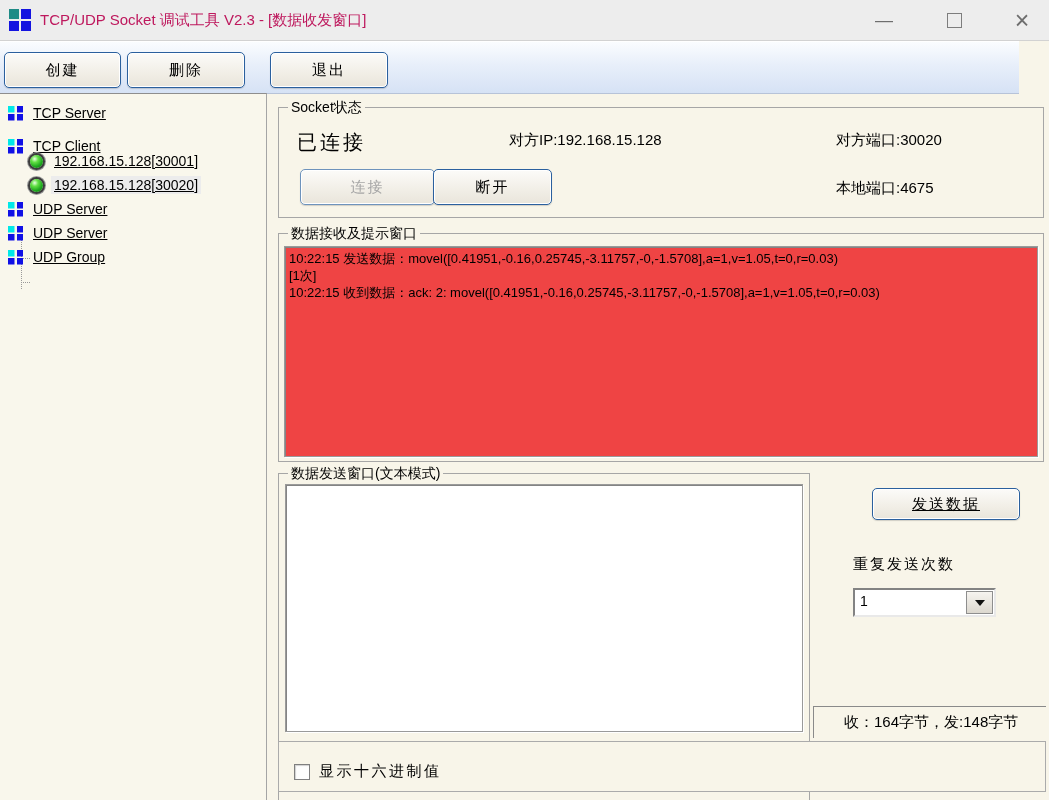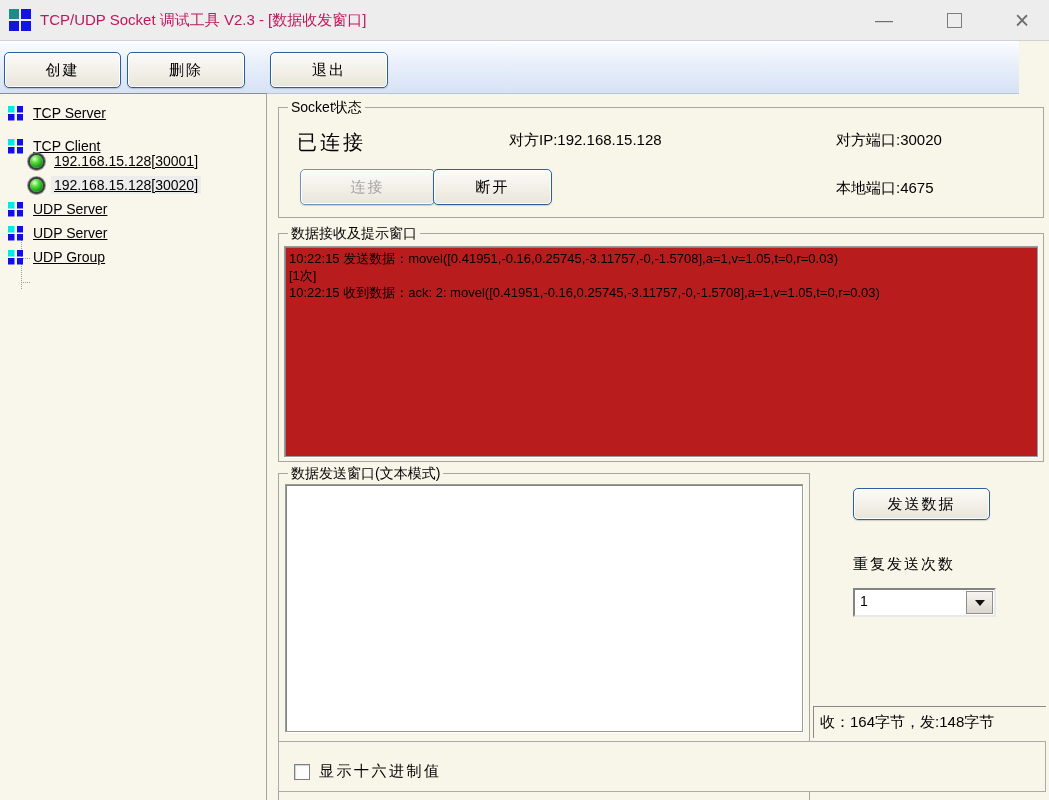--- a/index.html
+++ b/index.html
@@ -71,44 +71,44 @@
   .st-state{position:absolute;left:18px;top:21px;font-size:20px;letter-spacing:3px;}
   .st-peer-ip{position:absolute;left:230px;top:23px;font-size:15px;}
   .st-peer-port{position:absolute;left:557px;top:23px;font-size:15px;}
   .st-local-port{position:absolute;left:557px;top:71px;font-size:15px;}
   .st-connect{position:absolute;left:21px;top:61px;width:135px;height:36px;}
   .st-connect.disabled{color:#A6A6A6;border-color:#6E93BC;letter-spacing:2px;}
   .st-disconnect{position:absolute;left:154px;top:61px;width:119px;height:36px;}
 
   
   .gb-receive{left:278px;top:233px;width:766px;height:229px;}
-  .recv-area{position:absolute;left:5px;top:12px;width:754px;height:211px;background:#b91c1c;
+  .recv-area{position:absolute;left:5px;top:12px;width:754px;height:211px;background:#ef4444;
              overflow:hidden;}
   .recv-line{padding:0 4px;font-size:13px;line-height:17px;white-space:nowrap;}
   .recv-line:first-child{padding-top:3px;}
 
   
   .gb-send{left:278px;top:473px;width:532px;height:330px;}
   .send-area{position:absolute;left:6px;top:10px;width:518px;height:248px;background:#FFFFFF;}
 
-  .send-btn{position:absolute;left:853px;top:488px;width:137px;height:32px;}
+  .send-btn{position:absolute;left:872px;top:488px;width:148px;height:32px;text-decoration:underline;}
   .repeat-label{position:absolute;left:853px;top:555px;font-size:15px;letter-spacing:2px;}
   .combo{position:absolute;left:853px;top:588px;width:143px;height:29px;background:#FFFFFF;
          border:2px solid;border-color:#838383 #E9E9E9 #E9E9E9 #838383;box-sizing:border-box;}
   .combo-value{position:absolute;left:5px;top:3px;font-size:14px;}
   .combo-btn{position:absolute;right:1px;top:1px;bottom:1px;width:25px;
              background:linear-gradient(#F6F4F0,#DCD8CF);border:1px solid #8E8E8E;
              display:flex;align-items:center;justify-content:center;}
   .combo-arrow{width:0;height:0;border-left:5px solid transparent;border-right:5px solid transparent;
                border-top:6px solid #111;}
 
   
   .stats-panel{position:absolute;left:813px;top:706px;width:233px;height:32px;background:#F8F5E9;
                border-top:1px solid #8A8A8A;border-left:1px solid #8A8A8A;box-sizing:border-box;}
-  .stats-text{padding-left:6px;font-size:15px;line-height:29px;white-space:nowrap;}
+  .stats-text{padding-left:6px;font-size:15px;line-height:29px;white-space:nowrap;margin-left:24px;}
 
   
   .bottom-strip{position:absolute;left:278px;top:741px;width:768px;height:51px;
                 border:1px solid #ABABAB;box-sizing:border-box;background:#F8F5E9;}
   .hex-check{position:absolute;left:15px;top:22px;width:14px;height:14px;background:#FDFDFD;
              border:1px solid #7F7F7F;box-shadow:inset 1px 1px 1px rgba(0,0,0,.18);}
   .hex-label{position:absolute;left:40px;top:20px;font-size:15px;letter-spacing:2.5px;}
   .clear-btn{position:absolute;left:558px;top:14px;width:118px;height:32px;}
 </style>
 </head>

